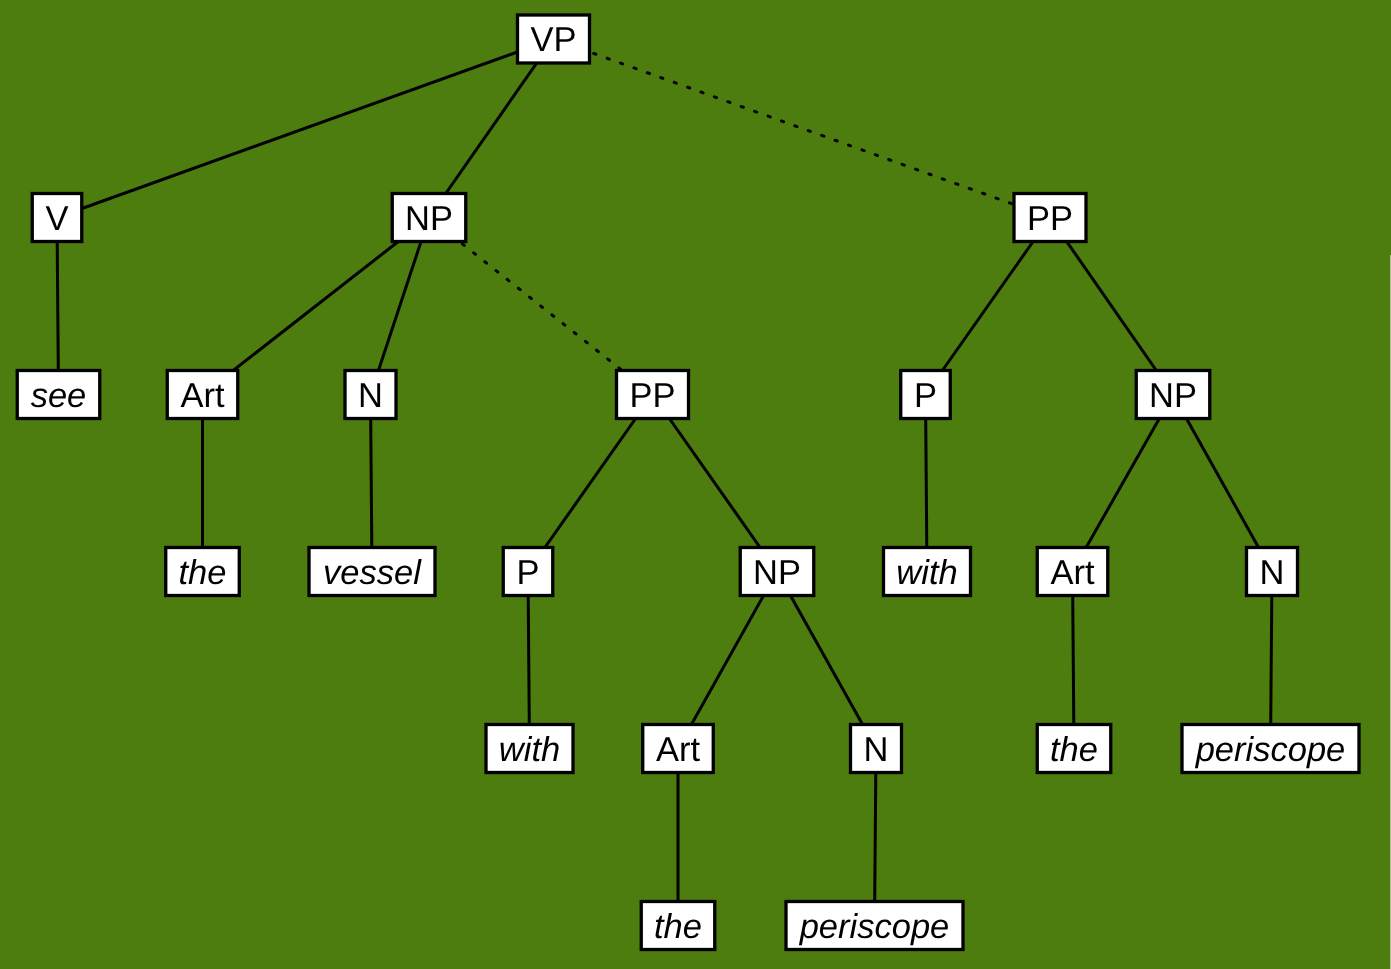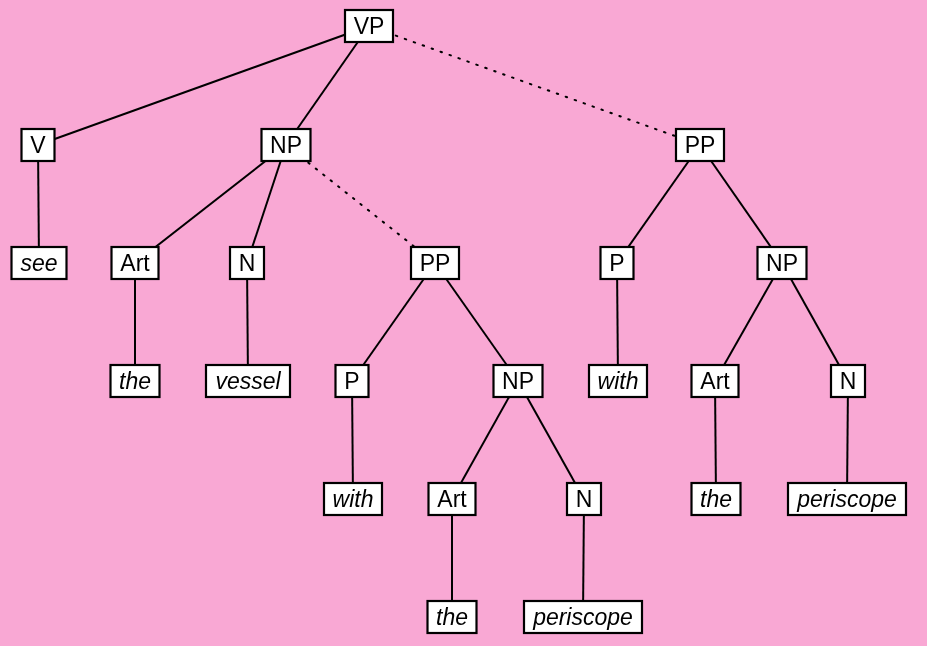--- a/index.html
+++ b/index.html
@@ -4,21 +4,21 @@
 <style>
   html, body {
     margin: 0;
     padding: 0;
     background: #ffffff;
   }
   .stage {
     position: relative;
     width: 927px;
     height: 646px;
-    background: #f9a8d4;
+    background: #4d7c0f;
     overflow: hidden;
   }
   svg { display: block; }
   .node-label {
     font-family: "Liberation Sans", "DejaVu Sans", sans-serif;
     font-size: 23px;
     fill: #000000;
   }
   .node-label.italic {
     font-style: italic;

